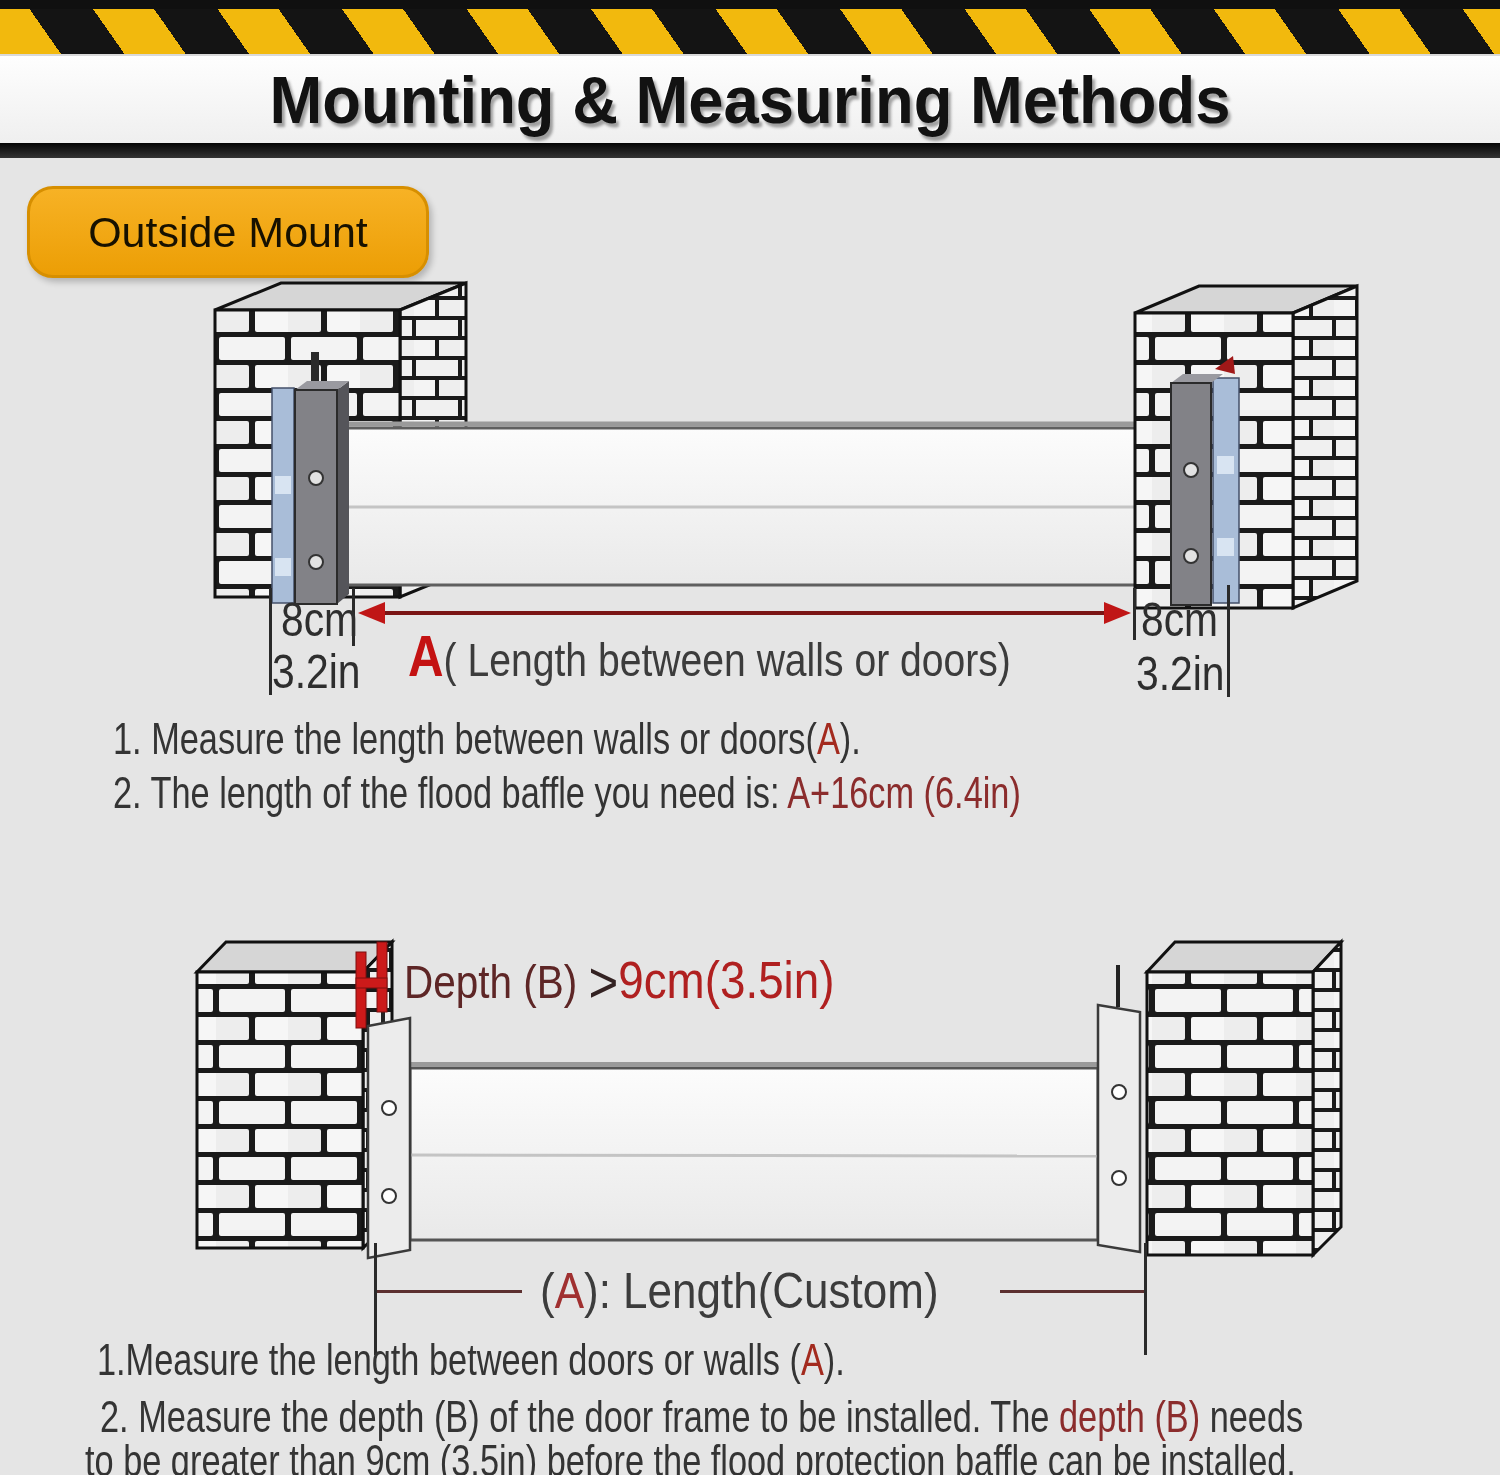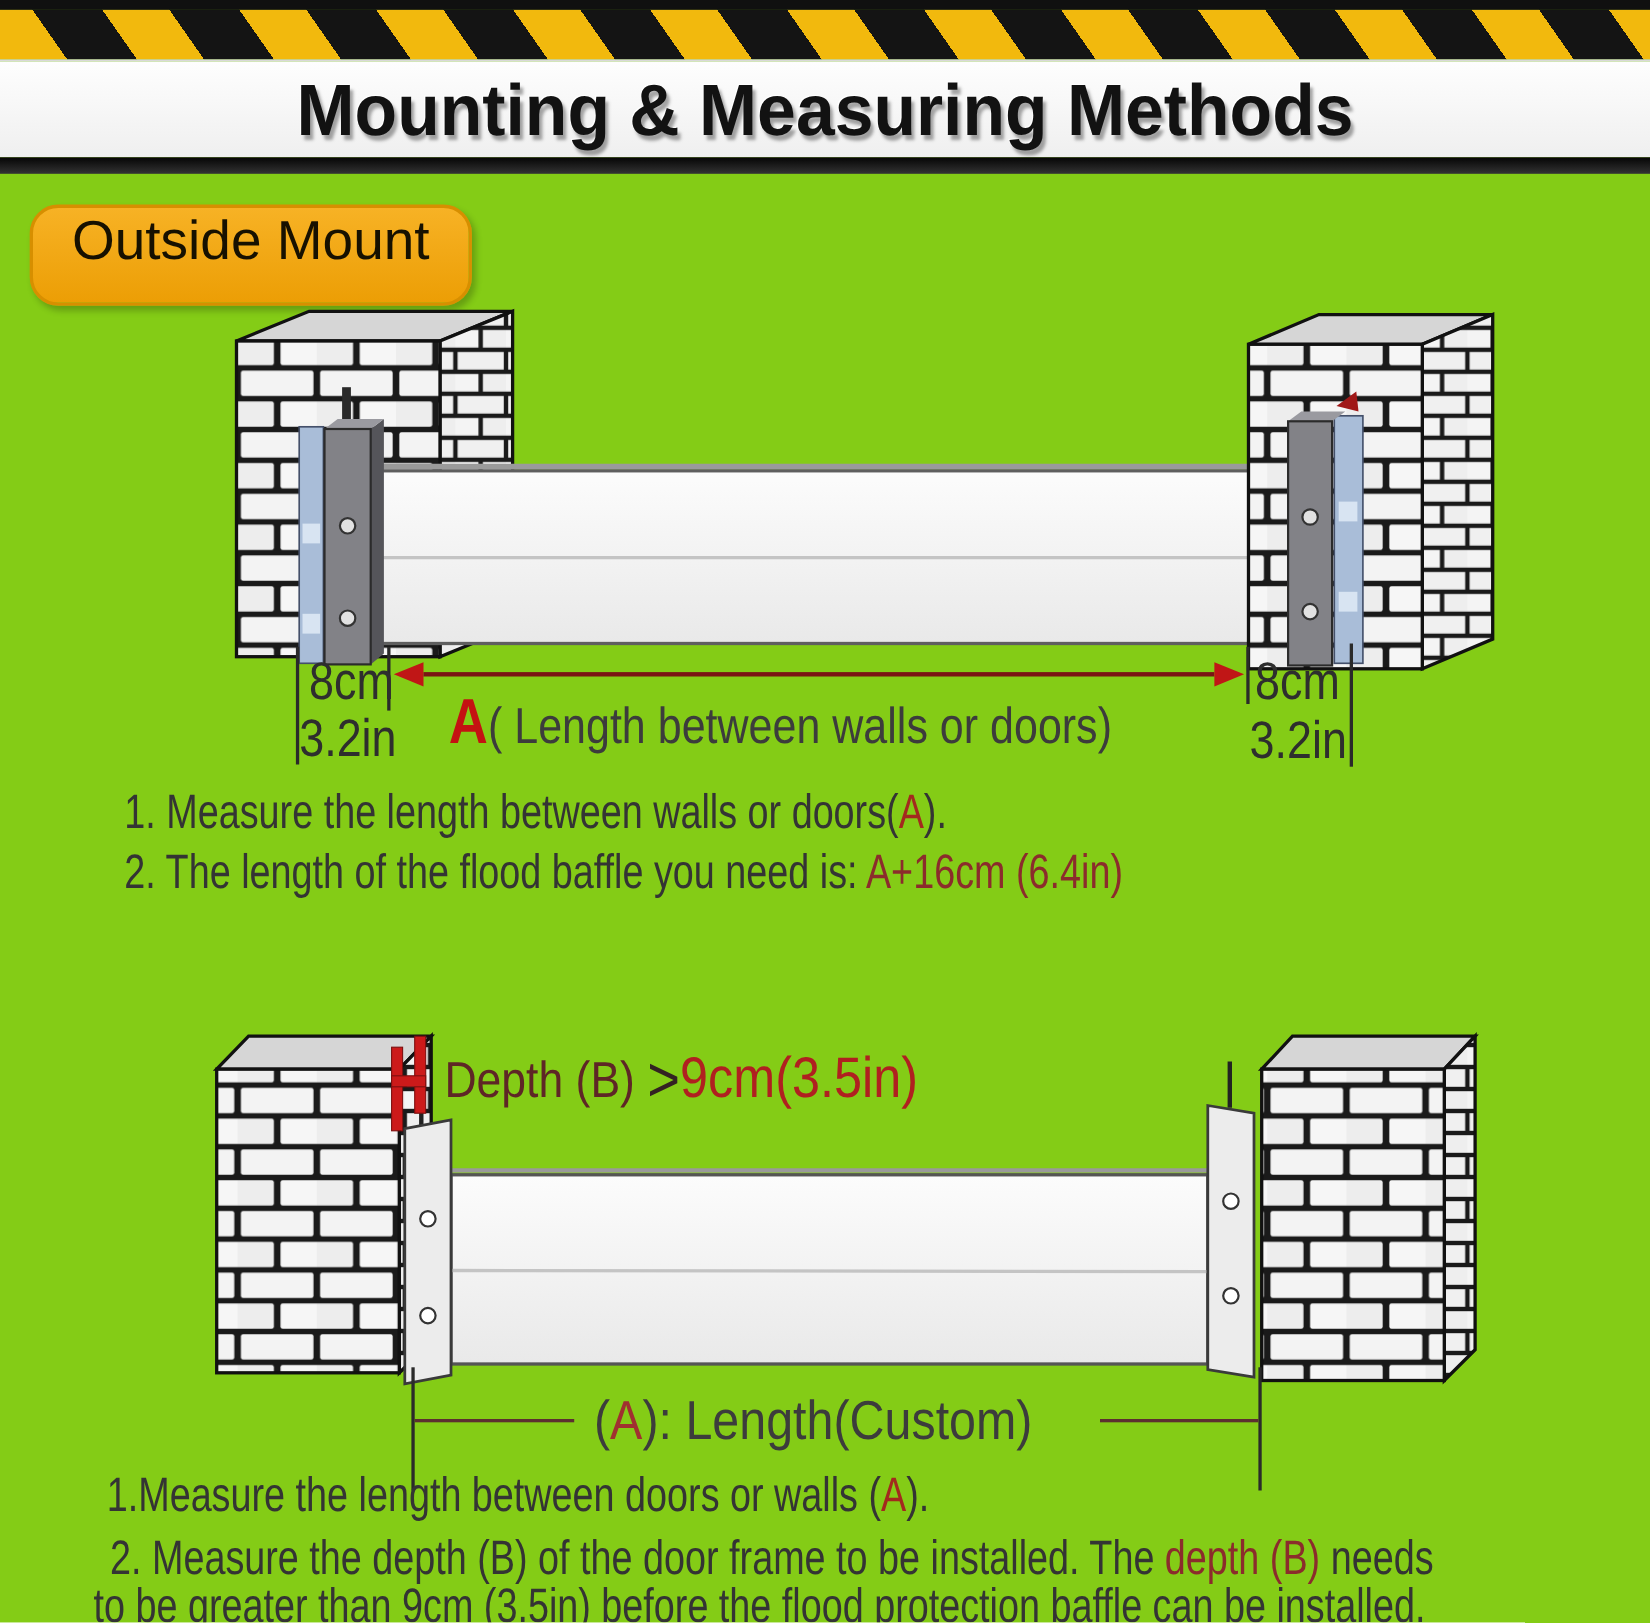--- a/index.html
+++ b/index.html
@@ -1,17 +1,17 @@
 <!DOCTYPE html>
 <html><head>
 <meta charset="utf-8">
 <style>
   html,body{margin:0;padding:0;background:#ffffff;}
   .canvas{
-    position:relative;width:1500px;height:1475px;background:#84cc16;
+    position:relative;width:1500px;height:1475px;background:#e5e5e5;
     font-family:"Liberation Sans", sans-serif;overflow:hidden;color:#333;
   }
   
   .top-strip{position:absolute;top:0;left:0;width:100%;height:9px;background:#101010;}
   .caution-band{
     position:absolute;top:9px;left:0;width:100%;height:45px;
     background:repeating-linear-gradient(55deg,#f2b90d 0 50px,#141414 50px 102px);
     border-bottom:2px solid #d9d9d9;
   }
   .header-band{
@@ -23,22 +23,22 @@
     font-size:66px;font-weight:bold;letter-spacing:0px;color:#121212;
     text-shadow:3px 4px 3px rgba(0,0,0,0.35), -1px -1px 0 #ffffff;
     transform:scaleX(0.96);transform-origin:50% 50%;
   }
   .header-bar{position:absolute;top:143px;left:0;width:100%;height:15px;background:linear-gradient(180deg,#050505,#333333);}
   
   .badge{
     position:absolute;left:27px;width:396px;height:86px;
     background:linear-gradient(180deg,#f7b225,#ec9e05);
     border:3px solid #d78f00;border-radius:26px;
-    display:flex;justify-content:center;
-    font-size:50px;color:#171100;box-shadow:3px 4px 6px rgba(0,0,0,0.22);
+    display:flex;align-items:center;justify-content:center;
+    font-size:43px;color:#171100;box-shadow:3px 4px 6px rgba(0,0,0,0.22);
   }
   .badge-outside{top:186px;}
   .badge-inside{top:840px;height:88px;}
   
   .diagram{position:absolute;left:0;}
   
   .vline{position:absolute;width:3px;background:#2a2a2a;}
   .hline{position:absolute;height:3px;background:#5c3030;}
   .dim-arrow{position:absolute;display:flex;align-items:center;}
   .dim-arrow .bar{flex:1;height:4px;background:#7a1414;}

